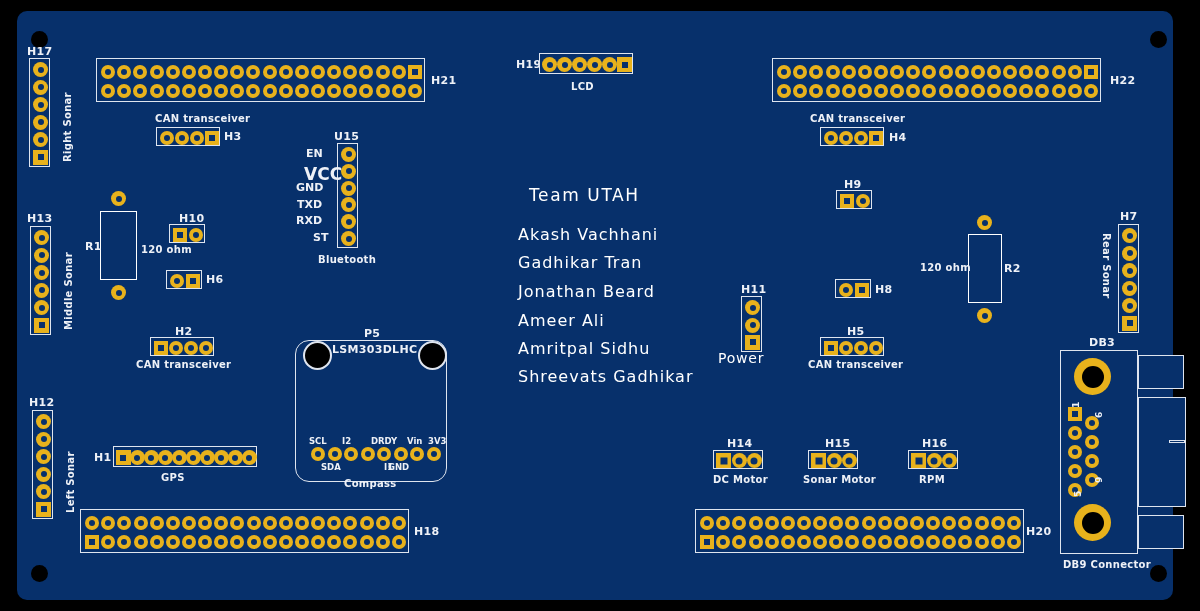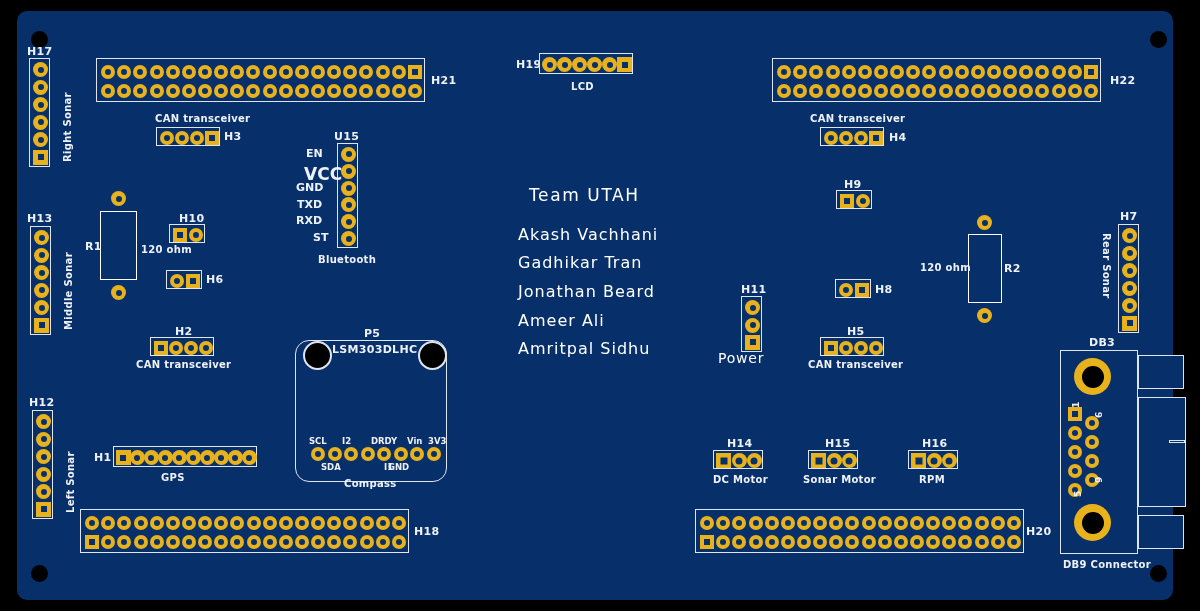--- a/index.html
+++ b/index.html
@@ -52,20 +52,21 @@
   <div class="mhole" style="left:31px;top:565px;"></div>
   <div class="mhole" style="left:1150px;top:565px;"></div>
 
 
   <div class="silk team-title" style="left:529px;top:185px;">Team UTAH</div>
   <div class="silk team-name" style="left:518px;top:225px;">Akash Vachhani</div>
   <div class="silk team-name" style="left:518px;top:253px;">Gadhikar Tran</div>
   <div class="silk team-name" style="left:518px;top:282px;">Jonathan Beard</div>
   <div class="silk team-name" style="left:518px;top:311px;">Ameer Ali</div>
   <div class="silk team-name" style="left:518px;top:339px;">Amritpal Sidhu</div>
+  <div class="silk team-name" style="left:518px;top:367px;">Shreevats Gadhikar</div>
 
   <div class="silk ref" style="left:27px;top:45px;">H17</div>
   <div class="hdr" id="h17" style="left:29px;top:58px;width:21px;height:109px;">
       <div class="pad round" style="left: 3px; top: 3.25px; width: 15px; height: 15px;">
         <div class="hole" style="width: 6px; height: 6px;"></div>
       </div>
       <div class="pad round" style="left: 3px; top: 20.75px; width: 15px; height: 15px;">
         <div class="hole" style="width: 6px; height: 6px;"></div>
       </div>
       <div class="pad round" style="left: 3px; top: 38.25px; width: 15px; height: 15px;">

